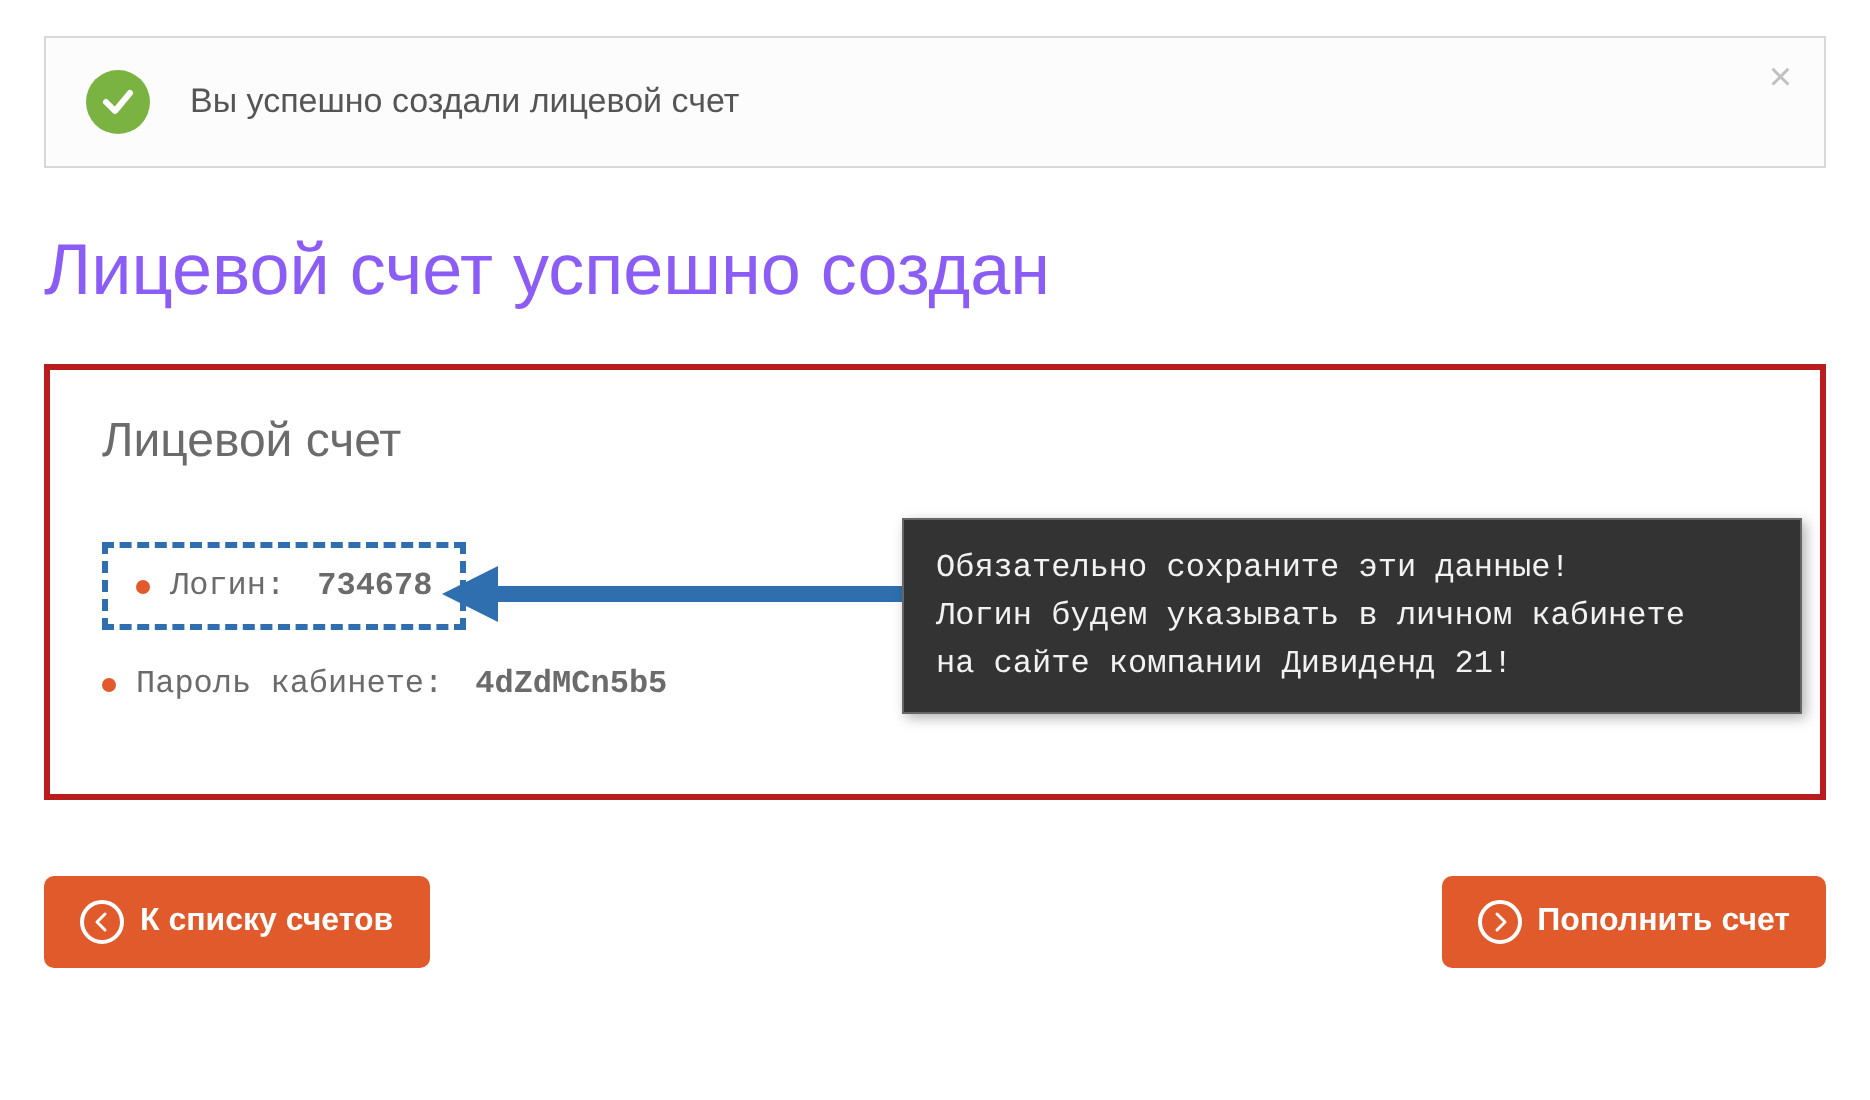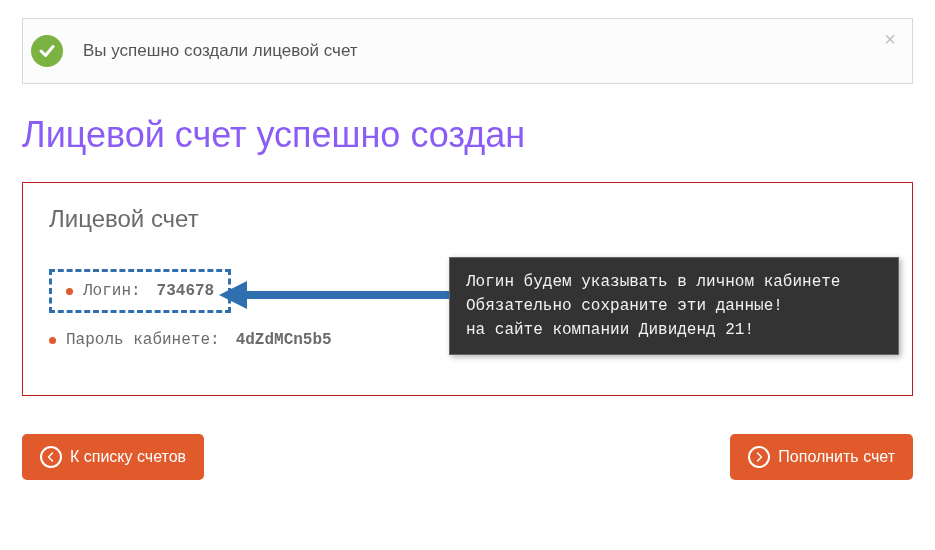--- a/index.html
+++ b/index.html
@@ -7,21 +7,21 @@
   font-family: Arial, Helvetica, sans-serif;
   background: #ffffff;
   width: 935px;
   height: 550px;
   padding: 18px 22px;
   color: #555;
 }
 .alert {
   border: 1px solid #d8d8d8;
   background: #fcfcfc;
-  padding: 16px 8px;
+  padding: 16px 20px;
   display: flex;
   align-items: center;
   position: relative;
   margin-bottom: 30px;
 }
 .alert .check-icon {
   width: 32px; height: 32px;
   border-radius: 50%;
   background: #7bb342;
   display: flex; align-items: center; justify-content: center;
@@ -36,21 +36,21 @@
   font-size: 20px; color: #c0c0c0;
   cursor: pointer; line-height: 1;
 }
 .page-title {
   font-size: 36px;
   font-weight: 400;
   color: #8b5cf6;
   margin-bottom: 26px;
 }
 .panel {
-  border: 1px solid #b91c1c;
+  border: 3px solid #b91c1c;
   padding: 22px 26px 28px;
   margin-bottom: 38px;
 }
 .panel-title {
   font-size: 24px;
   color: #6b6b6b;
   font-weight: 400;
   margin-bottom: 36px;
 }
 .fields { position: relative; font-family: Liberation Mono, monospace; }
@@ -104,20 +104,21 @@
 .btn {
   background: #e15a2b;
   color: #fff;
   border: none;
   border-radius: 5px;
   font-size: 16px;
   padding: 12px 18px;
   cursor: pointer;
   display: inline-flex;
   align-items: center;
+  font-weight: bold;
 }
 .btn .icon-arrow {
   width: 22px; height: 22px;
   border: 2px solid #fff;
   border-radius: 50%;
   display: inline-flex;
   align-items: center; justify-content: center;
   margin-right: 8px;
 }
 .btn .icon-arrow svg { width: 12px; height: 12px; }
@@ -156,22 +157,22 @@
     </div>
 
     <div class="arrow-wrap">
       <svg width="230" height="40" viewBox="0 0 230 40">
         <line x1="28" y1="20" x2="230" y2="20" stroke="#2f6fb0" stroke-width="8"></line>
         <polygon points="0,20 28,6 28,34" fill="#2f6fb0"></polygon>
       </svg>
     </div>
 
     <div class="tooltip">
+      <div>Обязательно сохраните эти данные!</div>
       <div>Логин будем указывать в личном кабинете</div>
-      <div>Обязательно сохраните эти данные!</div>
       <div>на сайте компании Дивиденд 21!</div>
     </div>
   </div>
 </div>
 
 <div class="button-row">
   <button class="btn">
     <span class="icon-arrow">
       <svg viewBox="0 0 24 24" fill="none" stroke="#ffffff" stroke-width="3" stroke-linecap="round" stroke-linejoin="round">
           <polyline points="15,4 7,12 15,20"></polyline>

